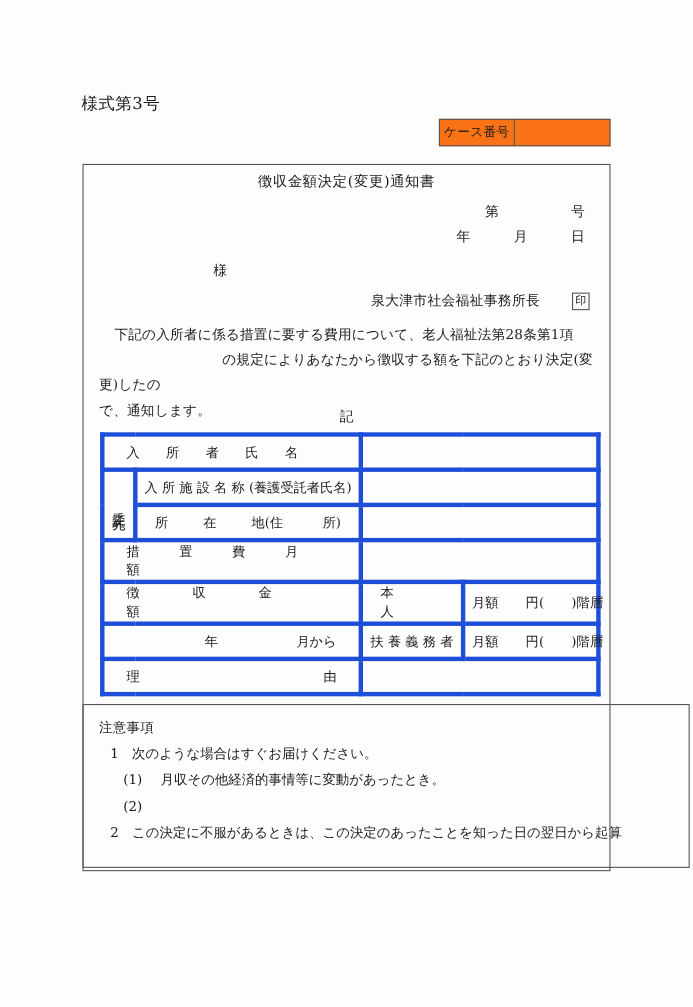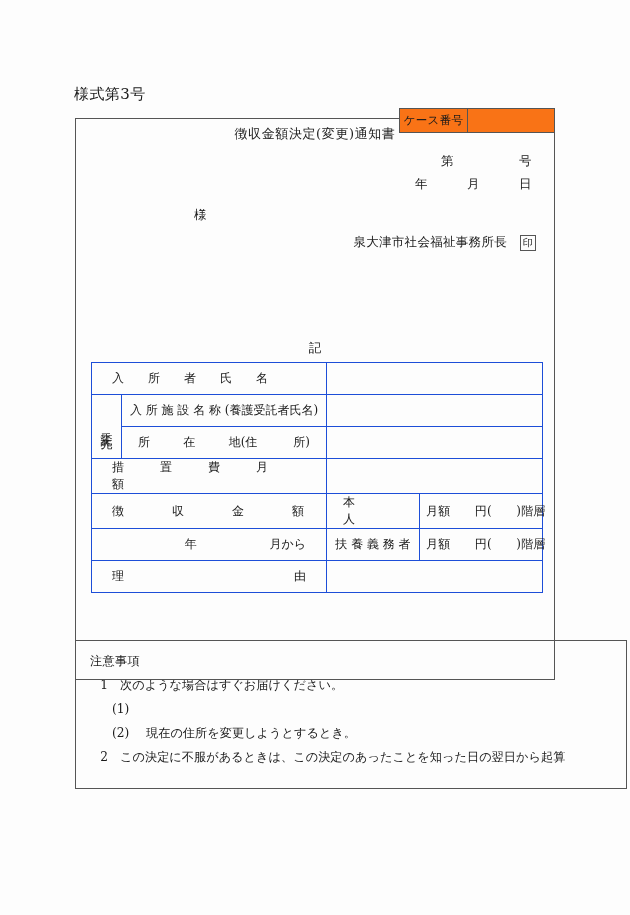--- a/index.html
+++ b/index.html
@@ -56,23 +56,23 @@
   }
   .case-value {
     flex: 1;
     box-sizing: border-box;
   }
 
   
   .main-frame {
     position: absolute;
     left: 75px;
-    top: 118px;
+    top: 149px;
     width: 480px;
-    height: 562px;
+    height: 643px;
     border: 1px solid #555;
     box-sizing: border-box;
     z-index: 1;
   }
 
   .doc-title {
     position: absolute;
     left: 0;
     right: 0;
     top: 6px;
@@ -104,21 +104,21 @@
     top: 88px;
     font-size: 12.5px;
   }
 
   .issuer-row {
     position: absolute;
     right: 18px;
     top: 115px;
     display: flex;
     align-items: center;
-    gap: 13px;
+    gap: 29px;
     font-size: 12.5px;
     letter-spacing: 0.3px;
   }
   .seal-box {
     width: 16px;
     height: 16px;
     border: 1px solid #555;
     box-sizing: border-box;
     display: flex;
     align-items: center;
@@ -153,21 +153,21 @@
   .data-table {
     position: absolute;
     left: 15px;
     top: 243px;
     width: 451px;
     border-collapse: collapse;
     table-layout: fixed;
     font-size: 12px;
   }
   .data-table td {
-    border: 1px solid #1d4ed8;
+    border: 4px solid #1d4ed8;
     height: 32px;
     padding: 0 6px;
     box-sizing: border-box;
     vertical-align: middle;
   }
   .spread {
     display: flex;
     justify-content: space-between;
     padding: 0 14px;
   }
@@ -249,20 +249,25 @@
     <div class="num-line">第　　　　　号</div>
     <div class="date-line">年　　　月　　　日</div>
 
     <div class="addressee">様</div>
 
     <div class="issuer-row">
       <span>泉大津市社会福祉事務所長</span>
       <span class="seal-box">印</span>
     </div>
 
+    <div class="body-text">
+      <div class="body-line-1">下記の入所者に係る措置に要する費用について、老人福祉法第28条第1項</div>
+      <div class="body-line-2">の規定によりあなたから徴収する額を下記のとおり決定(変更)したの</div>
+      <div class="body-line-3">で、通知します。</div>
+    </div>
 
     <div class="ki-mark">記</div>
 
     <table class="data-table">
       <colgroup>
         <col style="width:30px">
         <col style="width:205px">
         <col style="width:93px">
         <col style="width:123px">
       </colgroup>
@@ -340,25 +345,25 @@
   <div class="notes-frame">
     <div class="notes-title">注意事項</div>
 
     <div class="note-item">
       <span class="note-num">1</span>
       <span class="note-text">次のような場合はすぐお届けください。</span>
     </div>
 
     <div class="note-item">
       <span class="note-sub-num">(1)</span>
+      <span class="note-text">月収その他経済的事情等に変動があったとき。</span>
     </div>
 
     <div class="note-item">
       <span class="note-sub-num">(2)</span>
-      <span class="note-text">現在の住所を変更しようとするとき。</span>
     </div>
 
     <div class="note-item">
       <span class="note-num">2</span>
       <span class="note-text">この決定に不服があるときは、この決定のあったことを知った日の翌日から起算</span>
     </div>
 
   </div>
 
 </div>

